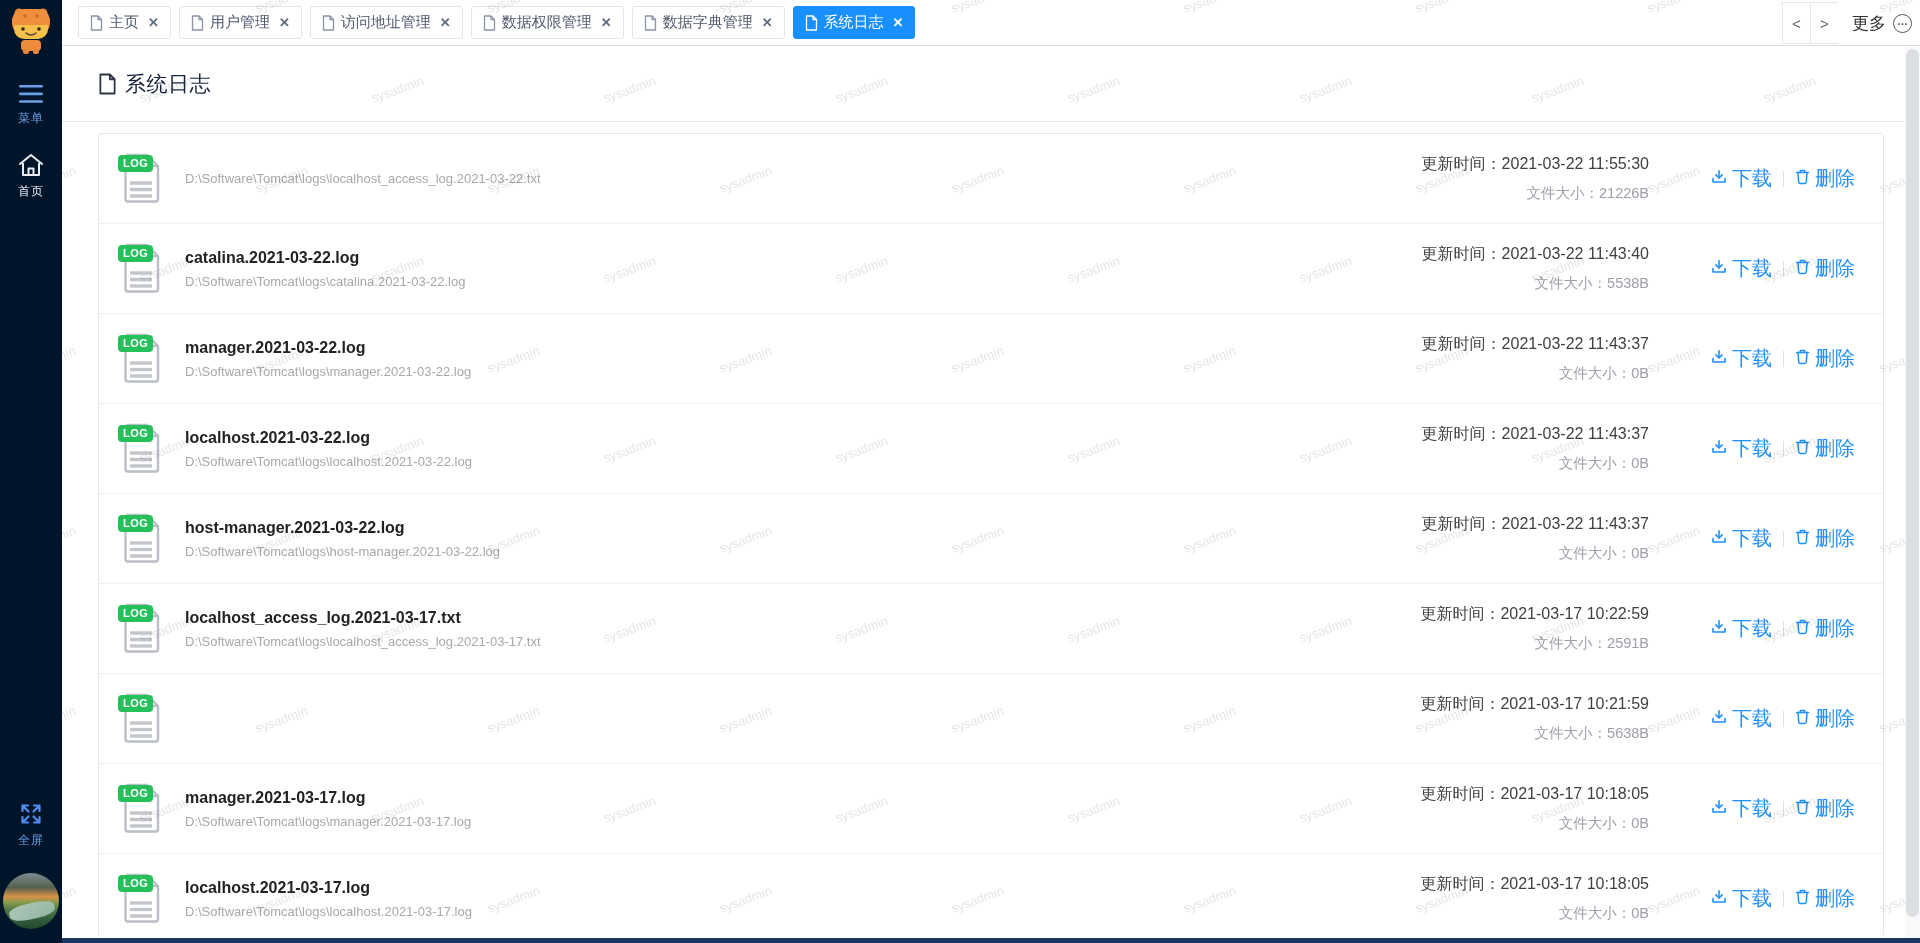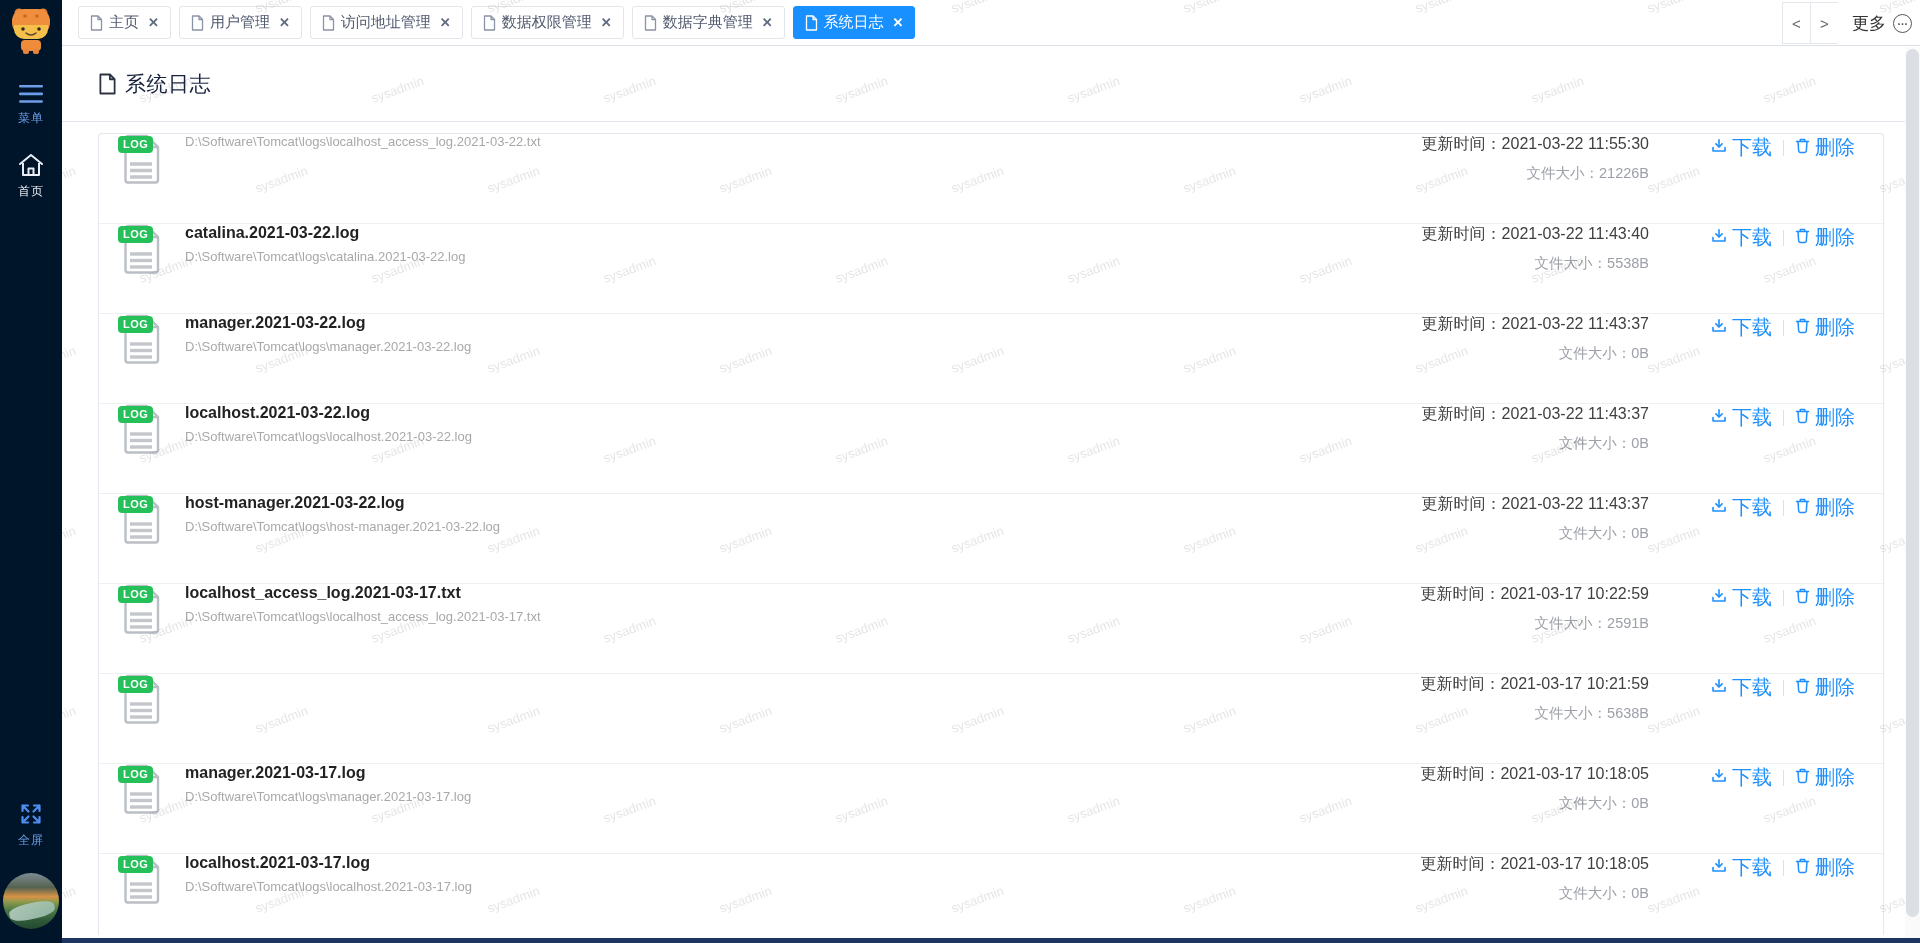--- a/index.html
+++ b/index.html
@@ -38,21 +38,21 @@
   .more-wrap { display:flex; align-items:center; margin-left:14px; cursor:pointer; }
   .more-label { font-size:17px; color:#303133; }
   .more-circle { width:19px; height:19px; border:1.6px solid #53565c; border-radius:50%; margin-left:7px; display:flex; align-items:center; justify-content:center; font-size:11px; color:#53565c; font-weight:bold; line-height:1; padding-bottom:4px; }
 
   
   .titlebar { height:76px; border-bottom:1px solid #e4e7ed; display:flex; align-items:center; padding-left:36px; background:#fff; }
   .titlebar .pt { font-size:21px; color:#17233d; font-weight:500; margin-left:8px; letter-spacing:.5px; }
 
   
   .card { margin:11px 36px 0 36px; border:1px solid #e4e7ed; border-bottom:none; border-radius:4px 4px 0 0; background:#fff; height:802px; overflow:hidden; }
-  .row { height:90px; display:flex; align-items:flex-start; padding:0 28px 0 22px; border-bottom:1px solid #eef0f4; }
+  .row { height:90px; display:flex; align-items:center; padding:0 28px 0 22px; border-bottom:1px solid #eef0f4; }
   .fileicon { position:relative; width:44px; height:52px; flex:0 0 44px; }
   .fileicon .badge { position:absolute; left:-3px; top:2px; background:#25c05a; color:#fff; font-size:11px; font-weight:bold; padding:2px 5px 3px; border-radius:4px; letter-spacing:.5px; }
   .finfo { margin-left:20px; flex:1; min-width:0; }
   .fname { font-size:16px; color:#222; font-weight:600; margin-bottom:7px; }
   .fpath { font-size:13px; color:#a8a8a8; }
   .fmeta { text-align:right; margin-left:auto; white-space:nowrap; }
   .ftime { font-size:16px; color:#404040; }
   .fsize { font-size:14.5px; color:#9da0a8; margin-top:9px; }
   .factions { width:150px; margin-left:56px; display:flex; align-items:center; justify-content:flex-end; white-space:nowrap; }
   .alink { display:inline-flex; align-items:center; color:#1f8ffb; font-size:20px; cursor:pointer; text-decoration:none; }

